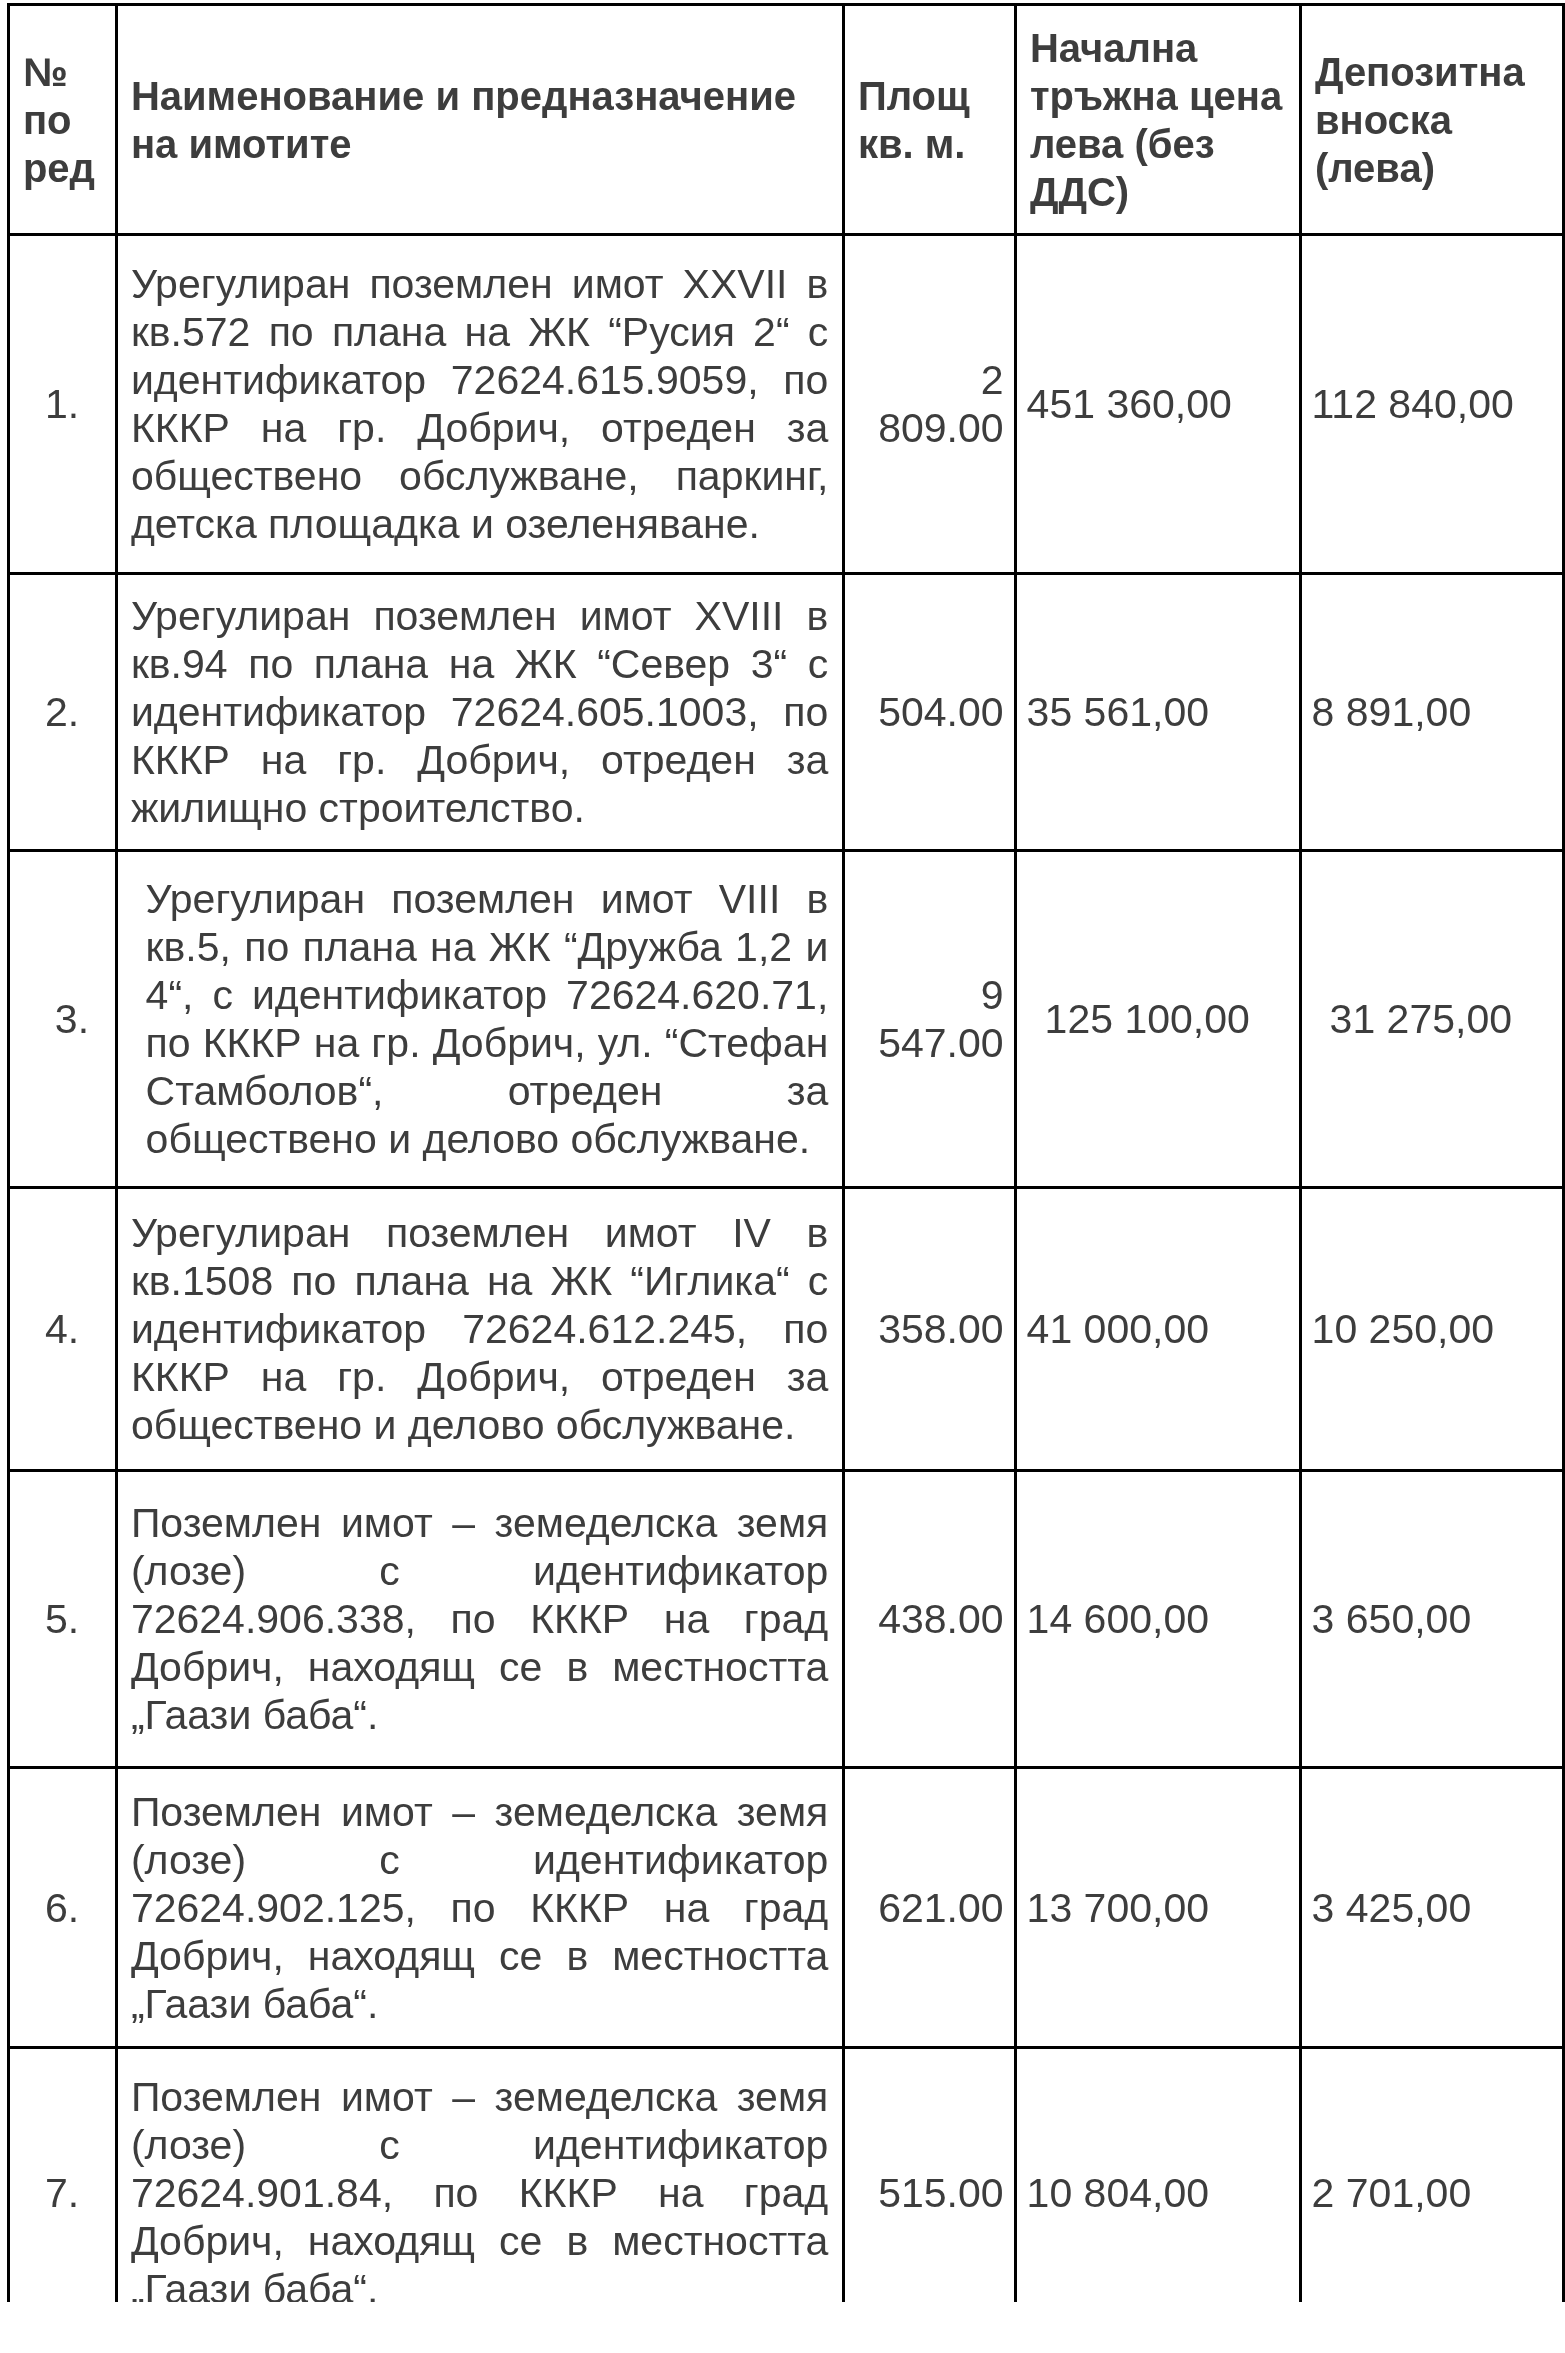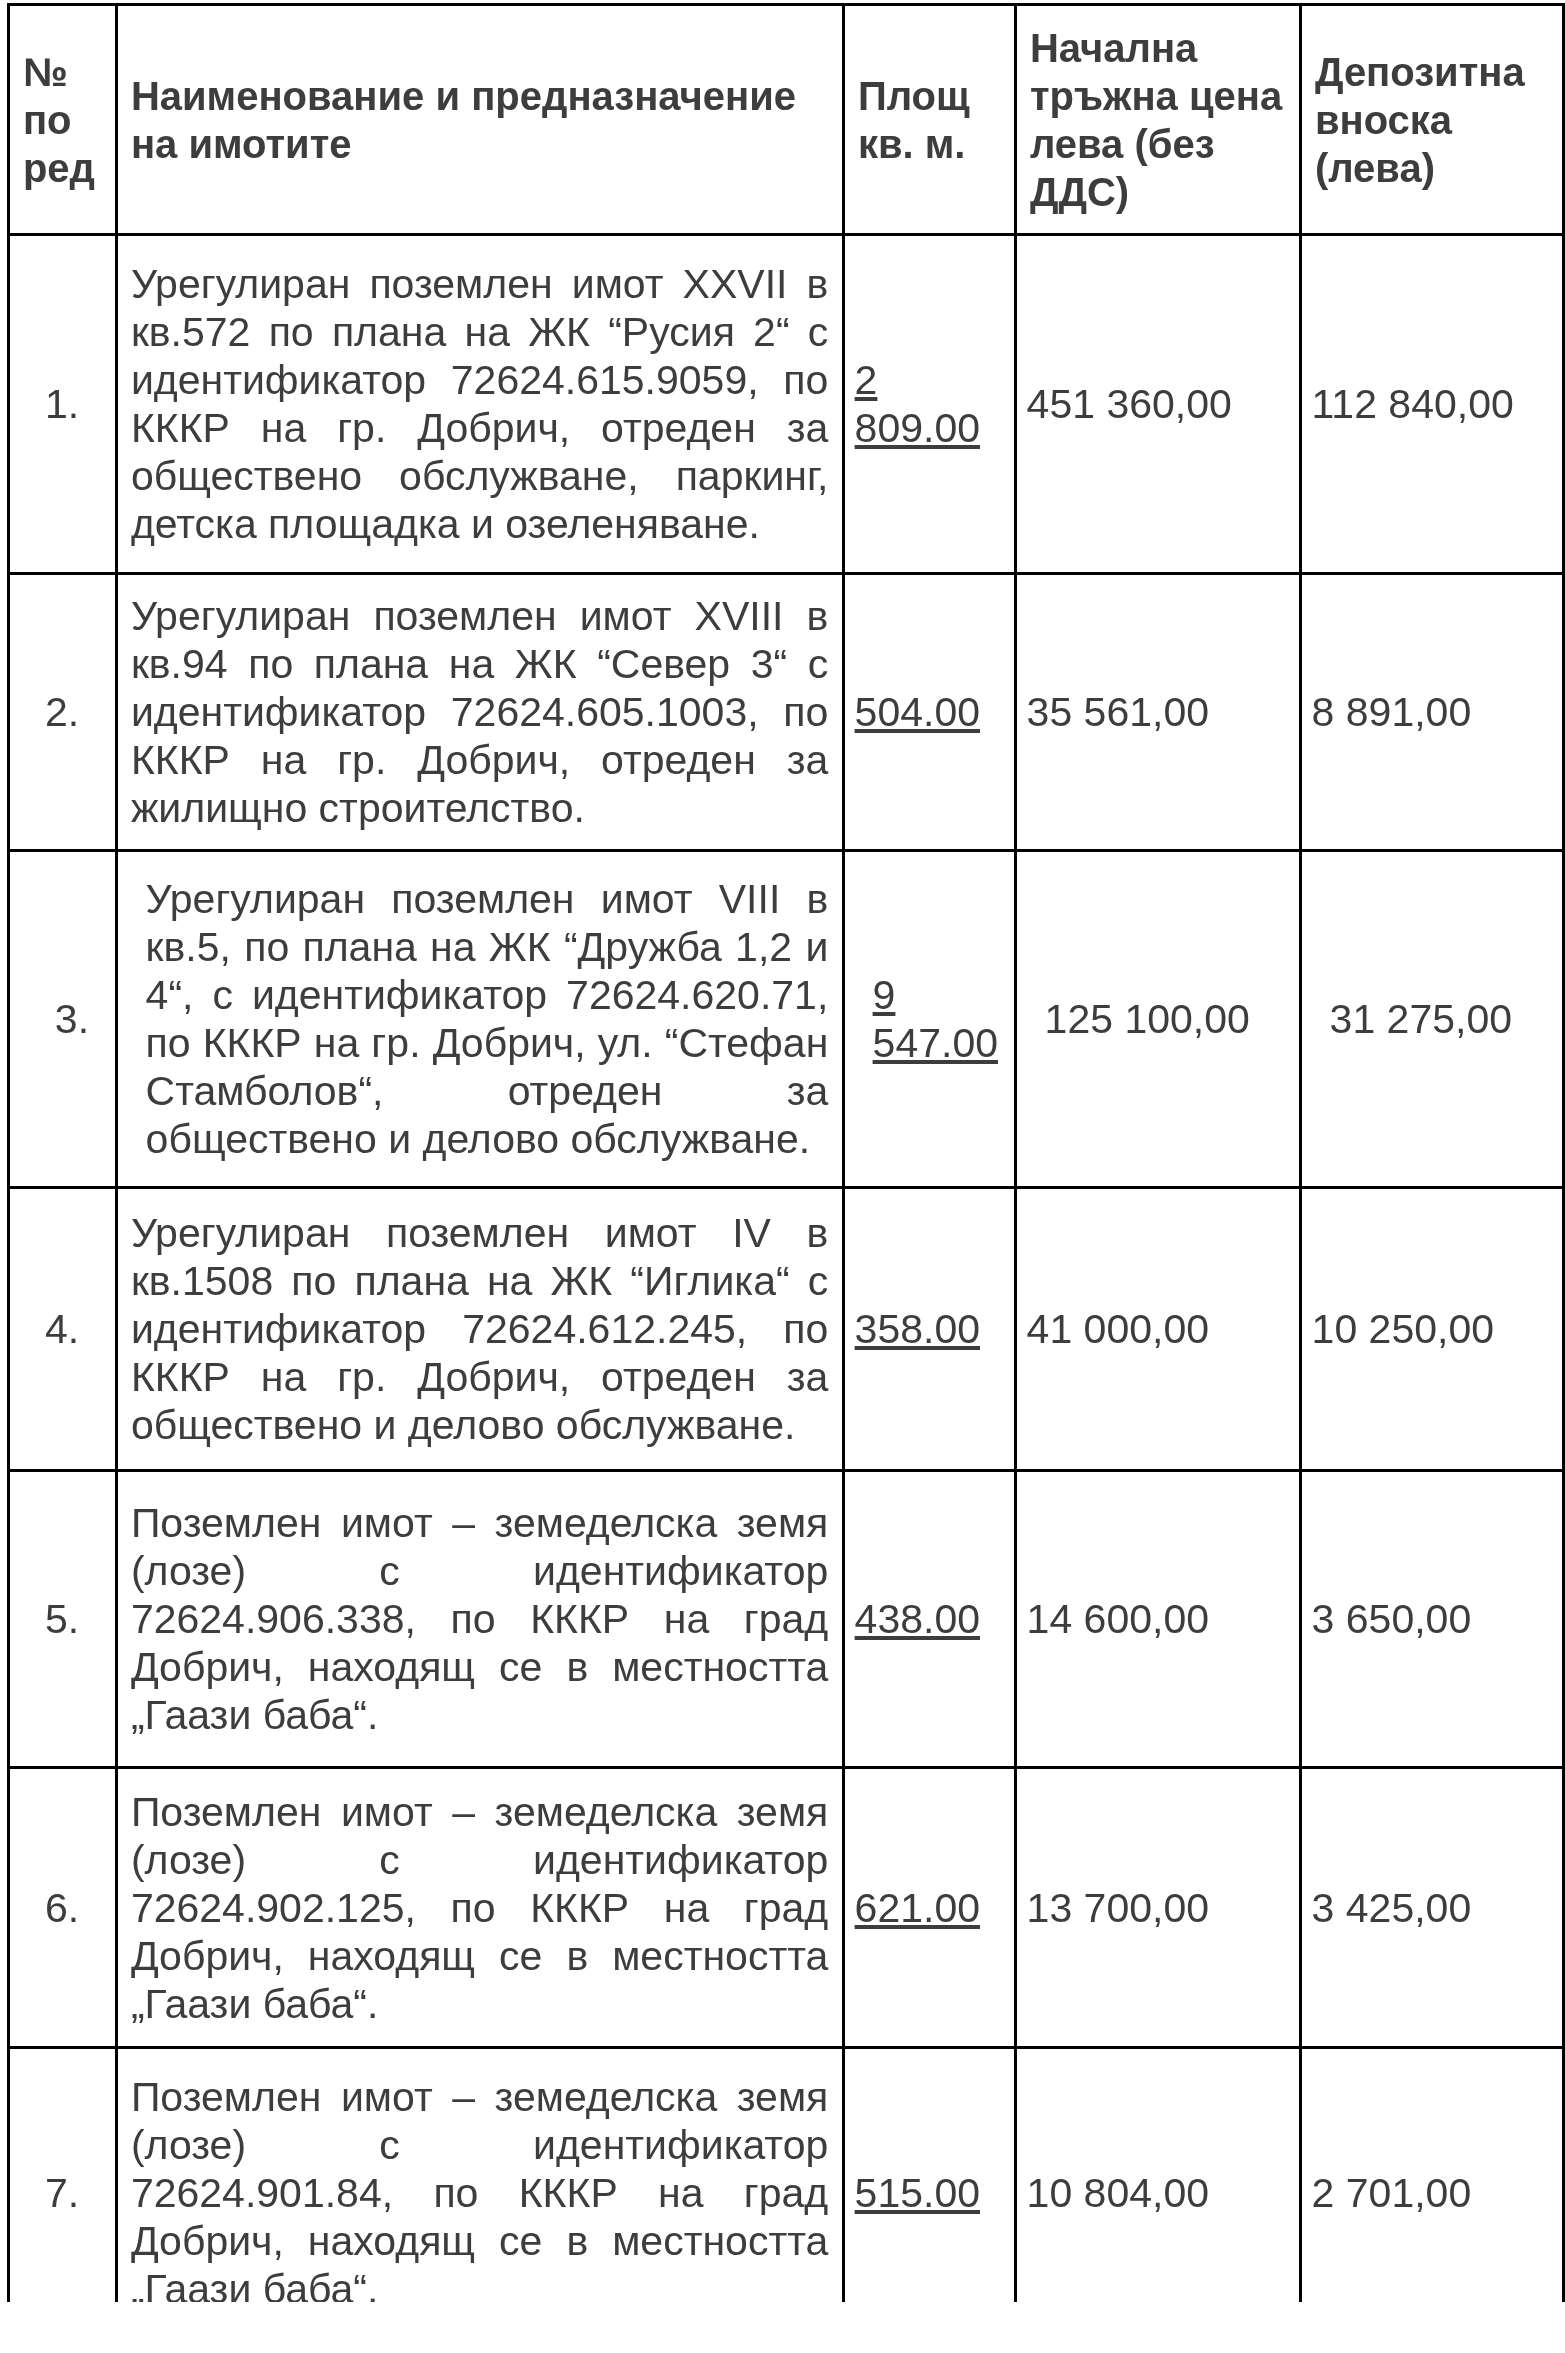--- a/index.html
+++ b/index.html
@@ -46,23 +46,22 @@
   th.h-price { text-align: justify; }
   td.num {
     text-align: center;
     padding: 6.6px 8.3px;
   }
   td.desc {
     text-align: justify;
     padding: 11.6px 13.3px;
   }
   td.area {
-    text-align: left;
+    text-align: right;
     padding: 6.6px 10px;
-    text-decoration: underline;
   }
   td.price, td.deposit {
     white-space: nowrap;
     padding: 6.6px 10px;
   }
   
   tbody tr:nth-child(1) td { height: 313px; }
   tbody tr:nth-child(2) td { height: 250px; }
   tbody tr:nth-child(3) td { height: 311px; padding-left: 28px; }
   tbody tr:nth-child(4) td { height: 257px; }

